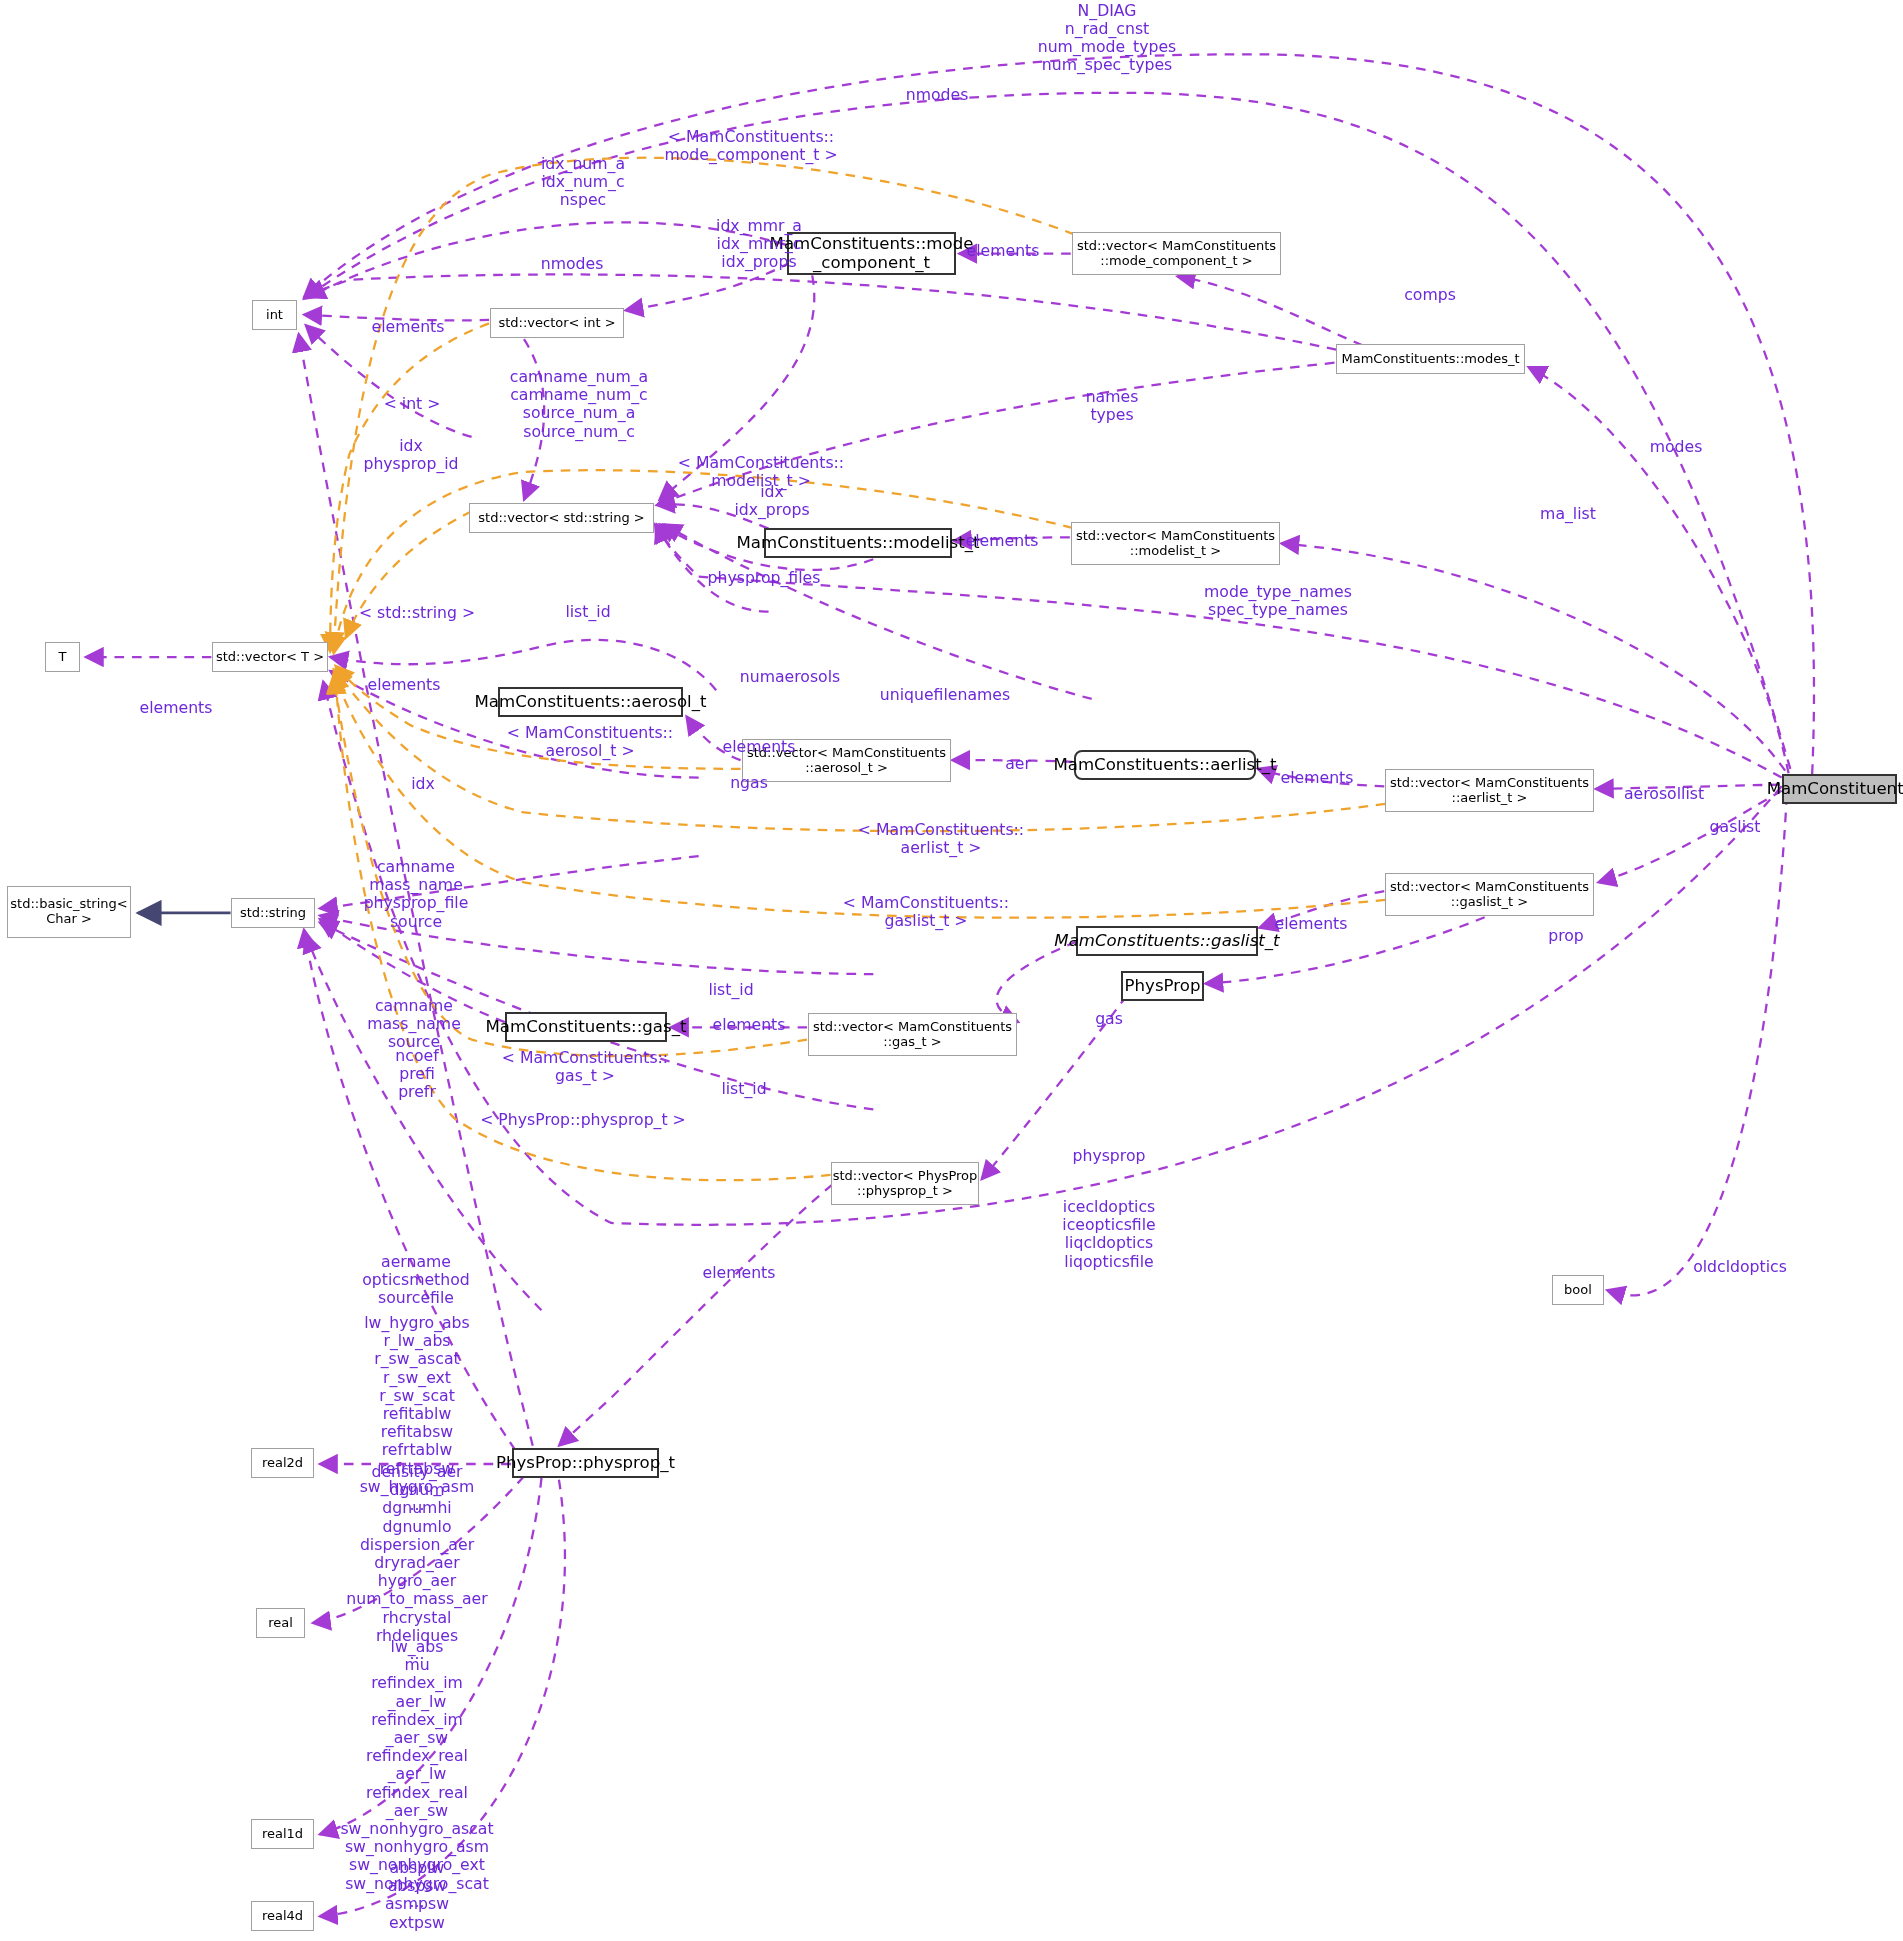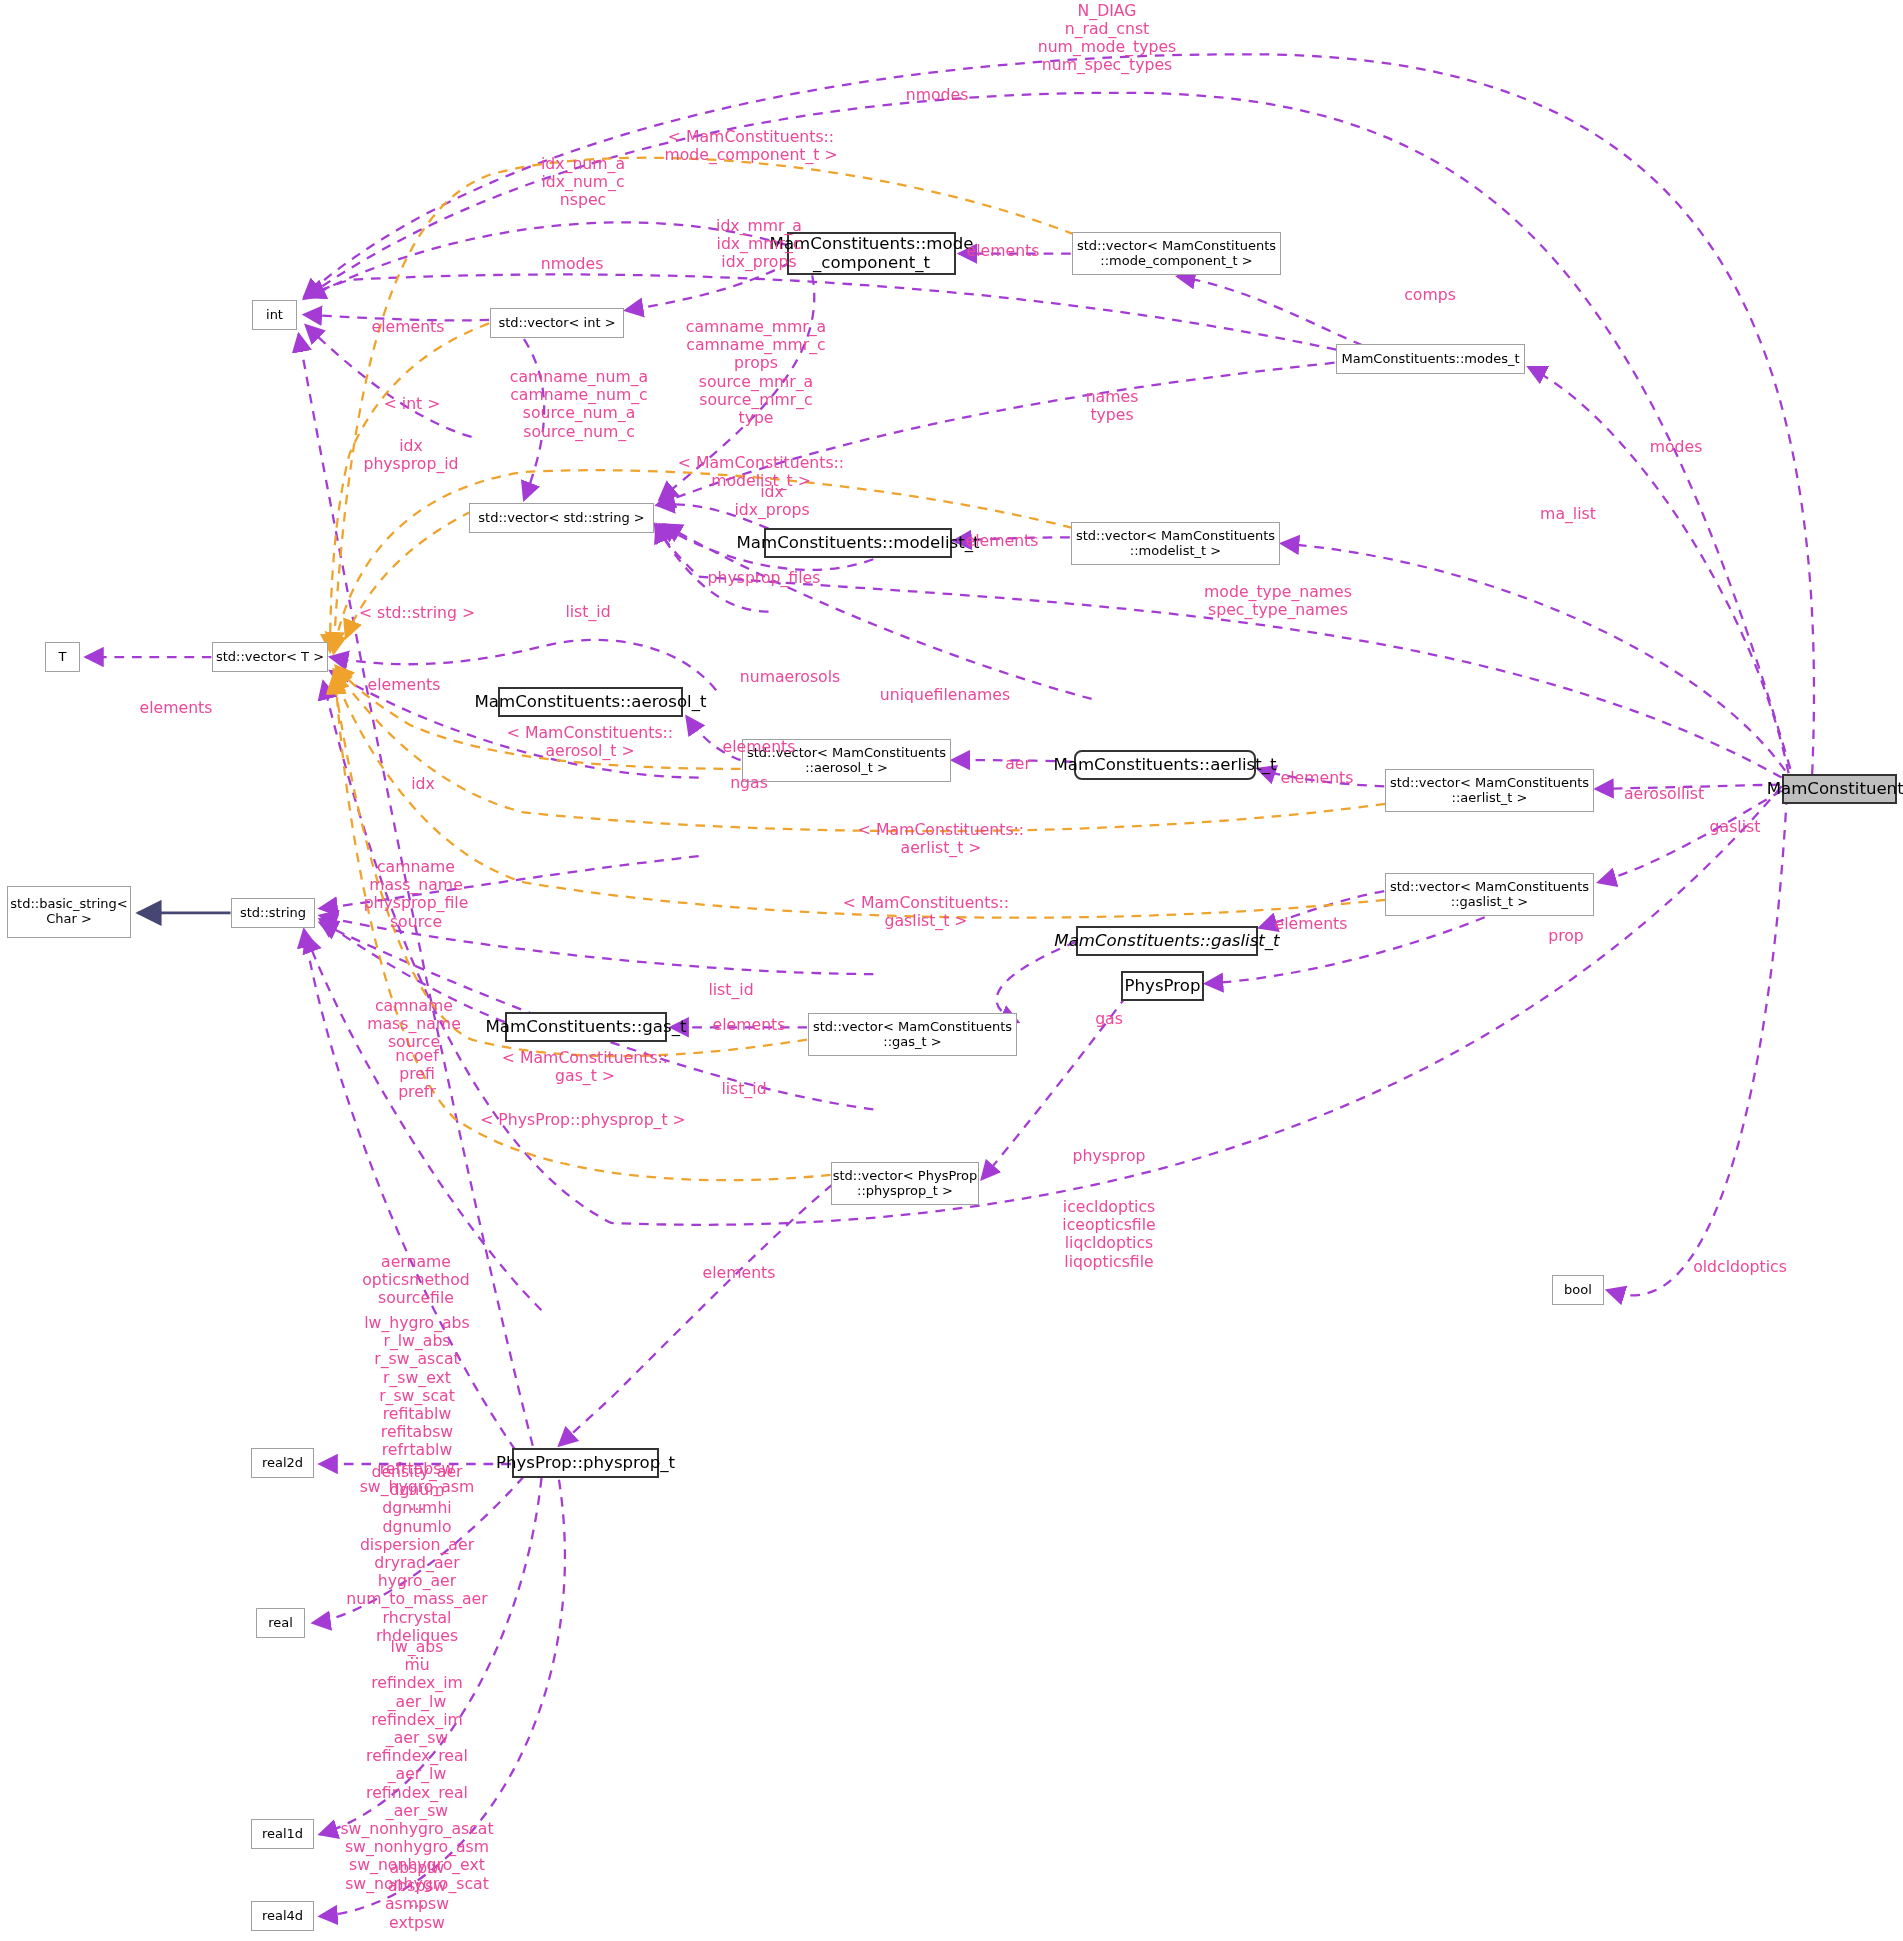--- a/index.html
+++ b/index.html
@@ -46,21 +46,21 @@
   }
   
   .node.focus {
     border: 2.2px solid #333333;
     background: #bfbfbf;
     font-size: 16.6px;
   }
   .edge-label {
     position: absolute;
     font-size: 15.7px;
-    color: #ec4899;
+    color: #6d28d9;
     text-align: center;
     line-height: 1.17;
     white-space: pre;
     transform: translateX(-50%);
   }
   .edge-label.lines {
     line-height: 1.16;
   }
 </style>
 </head>
@@ -280,26 +280,20 @@
   <div class="edge-label lines" style="left:751px;top:128px;">&lt; MamConstituents::
 mode_component_t &gt;</div>
   <div class="edge-label lines" style="left:583px;top:155px;">idx_num_a
 idx_num_c
 nspec</div>
   <div class="edge-label lines" style="left:759px;top:217px;">idx_mmr_a
 idx_mmr_c
 idx_props</div>
   <div class="edge-label" style="left:572px;top:255px;">nmodes</div>
   <div class="edge-label" style="left:408px;top:318px;">elements</div>
-  <div class="edge-label lines" style="left:756px;top:318px;">camname_mmr_a
-camname_mmr_c
-props
-source_mmr_a
-source_mmr_c
-type</div>
   <div class="edge-label" style="left:1003px;top:242px;">elements</div>
   <div class="edge-label" style="left:1430px;top:286px;">comps</div>
   <div class="edge-label lines" style="left:579px;top:368px;">camname_num_a
 camname_num_c
 source_num_a
 source_num_c</div>
   <div class="edge-label" style="left:412px;top:395px;">&lt; int &gt;</div>
   <div class="edge-label lines" style="left:1112px;top:388px;">names
 types</div>
   <div class="edge-label lines" style="left:411px;top:437px;">idx

